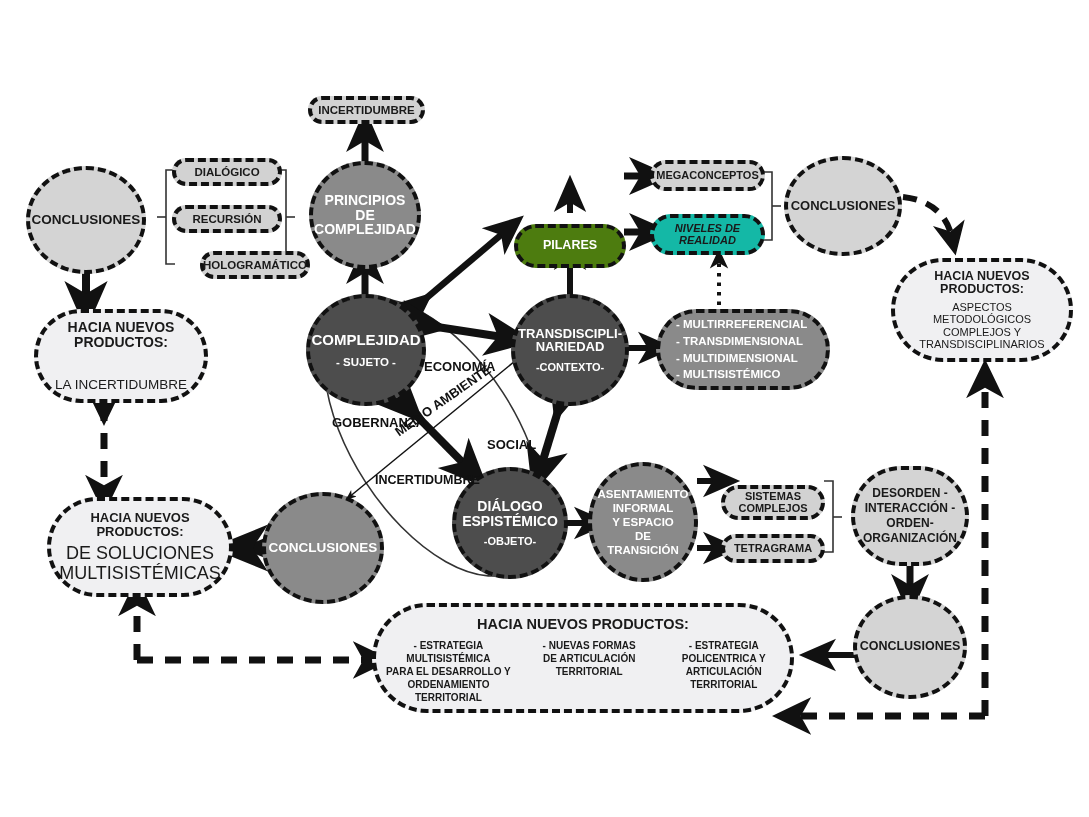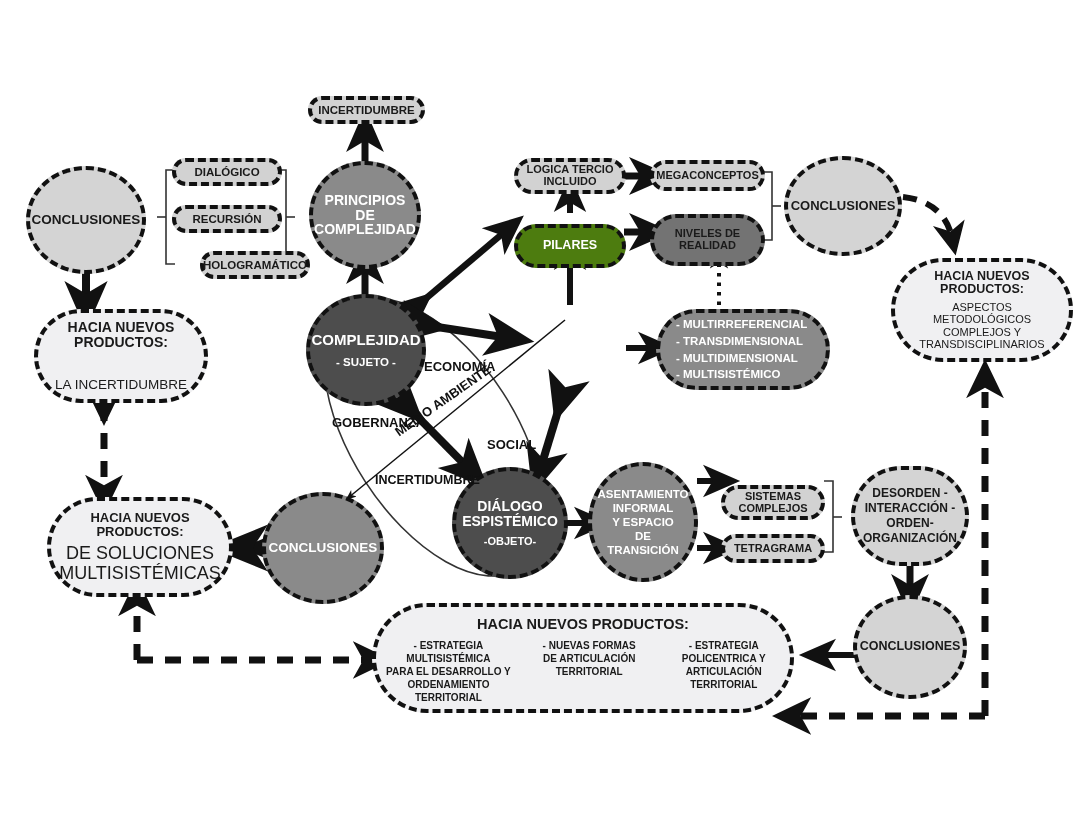--- a/index.html
+++ b/index.html
@@ -137,41 +137,42 @@
     <div class="ttl t-w" style="font-size:14px;white-space:pre-line;">PRINCIPIOS
 DE
 COMPLEJIDAD</div>
   </div>
 
   <div class="node circ" style="left:306px;top:294px;width:120px;height:112px;background:#4d4d4d;">
     <div class="ttl t-w" style="font-size:15px;">COMPLEJIDAD</div>
     <div class="sub t-w" style="font-size:11.5px;font-weight:bold;margin-top:8px;">- SUJETO -</div>
   </div>
 
+  <div class="node circ" style="left:511px;top:294px;width:118px;height:112px;background:#4d4d4d;">
+    <div class="ttl t-w" style="font-size:13px;white-space:pre-line;">TRANSDISCIPLI-
+NARIEDAD</div>
+    <div class="sub t-w" style="font-size:11px;font-weight:bold;margin-top:7px;">-CONTEXTO-</div>
+  </div>
 
   <div class="node circ" style="left:452px;top:467px;width:116px;height:112px;background:#4d4d4d;">
     <div class="ttl t-w" style="font-size:14px;white-space:pre-line;">DIÁLOGO
 ESPISTÉMICO</div>
     <div class="sub t-w" style="font-size:11px;font-weight:bold;margin-top:6px;">-OBJETO-</div>
   </div>
 
-  <div class="node pill" style="left:514px;top:158px;width:112px;height:36px;background:#d2d2d2;">
-    <div class="ttl t-b" style="font-size:11px;white-space:pre-line;">LOGICA TERCIO
-INCLUIDO</div>
-  </div>
 
   <div class="node pill" style="left:514px;top:224px;width:112px;height:44px;background:#4d7c0f;">
     <div class="ttl t-w" style="font-size:12.5px;">PILARES</div>
   </div>
 
   <div class="node pill" style="left:650px;top:160px;width:115px;height:31px;background:#d2d2d2;">
     <div class="ttl t-b" style="font-size:11px;">MEGACONCEPTOS</div>
   </div>
 
-  <div class="node pill" style="left:650px;top:214px;width:115px;height:52px;background:#737373;">
+  <div class="node pill" style="left:650px;top:214px;width:115px;height:41px;background:#14b8a6;font-style:italic;">
     <div class="ttl t-b" style="font-size:11px;white-space:pre-line;">NIVELES DE
 REALIDAD</div>
   </div>
 
   <div class="node pill" style="left:656px;top:309px;width:174px;height:81px;background:#8a8a8a;align-items:flex-start;padding-left:16px;">
     <div class="ttl t-w" style="font-size:11.5px;white-space:pre-line;text-align:left;line-height:1.45;">- MULTIRREFERENCIAL
 - TRANSDIMENSIONAL
 - MULTIDIMENSIONAL
 - MULTISISTÉMICO</div>
   </div>

